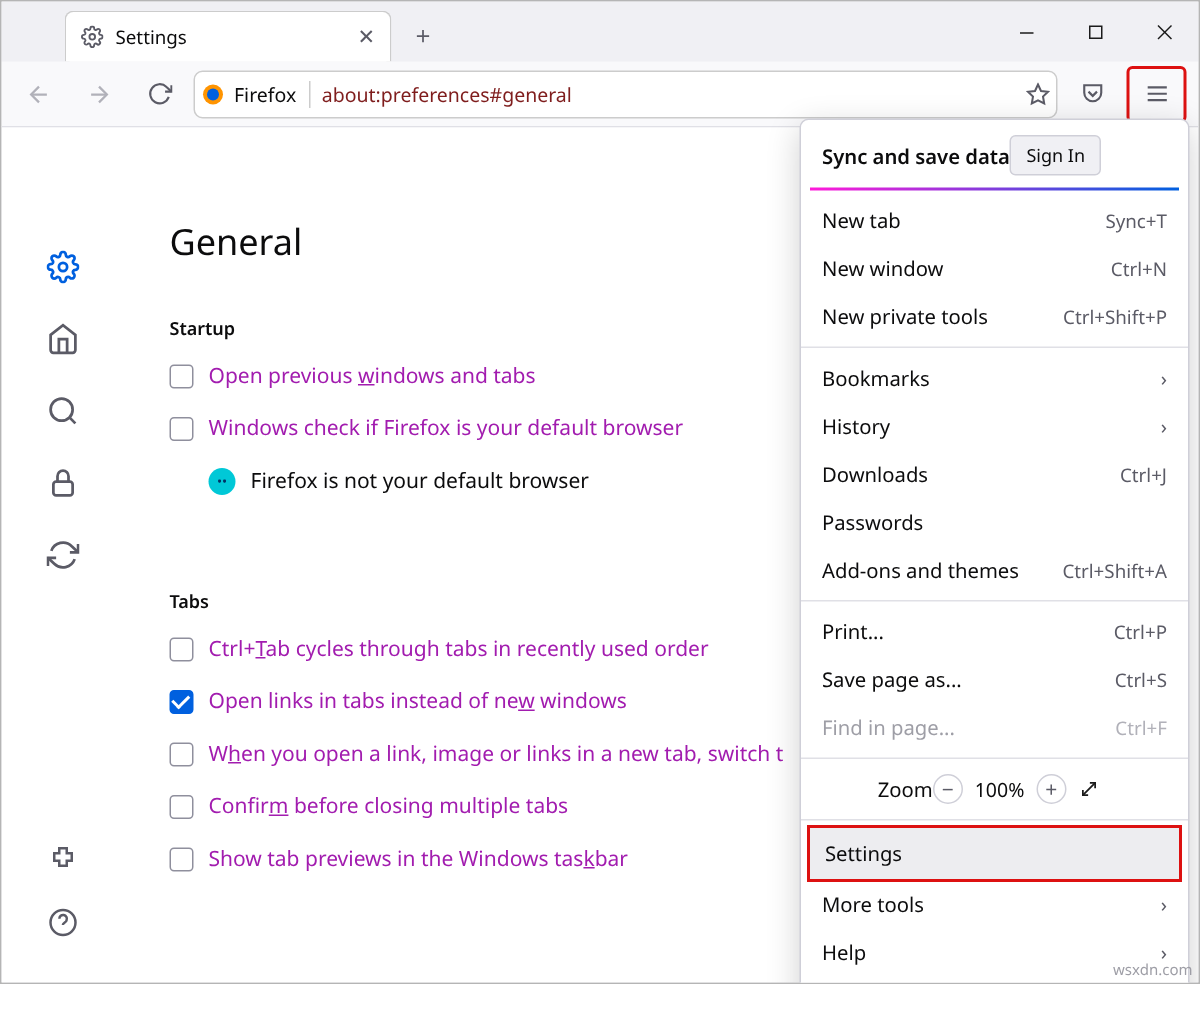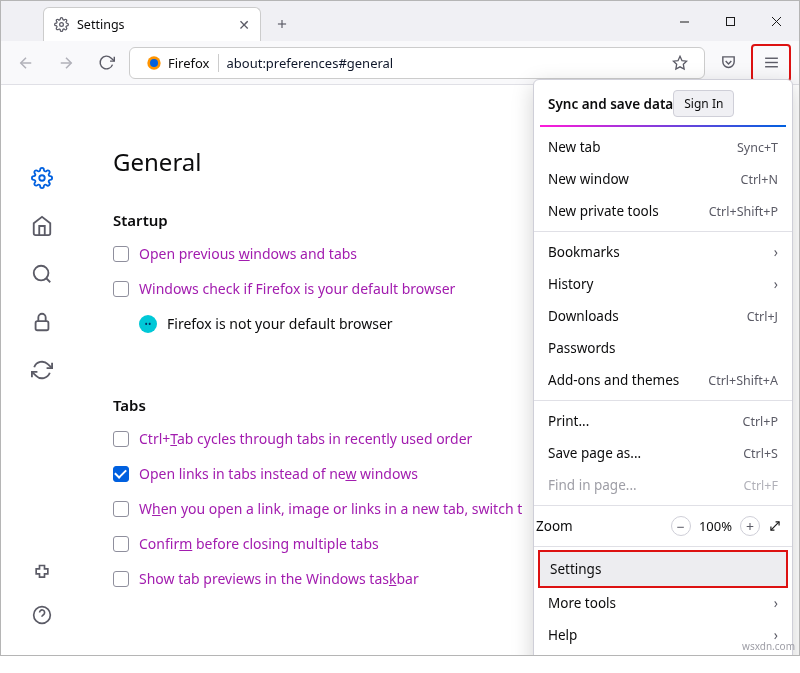--- a/index.html
+++ b/index.html
@@ -13,57 +13,57 @@
   .tab .gear { margin-right:8px; }
   .tab .close { margin-left:auto; font-size:14px; color:#5b5b66; cursor:pointer; }
   .newtab-btn { width:30px; height:30px; margin-left:6px; margin-bottom:2px; display:flex; align-items:center; justify-content:center; border-radius:4px; color:#5b5b66; cursor:pointer; }
   .winbtns { position:absolute; right:0; top:0; height:40px; display:flex; }
   .winbtn { width:46px; display:flex; align-items:center; justify-content:center; color:#1b1b1b; font-size:11px; cursor:pointer; }
 
   
   .toolbar { height:44px; background:#f9f9fb; border-bottom:1px solid #e0e0e6; display:flex; align-items:center; padding:0 8px; gap:6px; }
   .tbtn { width:34px; height:32px; display:flex; align-items:center; justify-content:center; border-radius:4px; color:#5b5b66; cursor:pointer; }
   .tbtn.disabled { color:#b1b1b9; }
-  .urlbar { flex:1; height:32px; background:#fff; border:1px solid #ccc; border-radius:6px; display:flex; align-items:center; padding:0 16px; gap:8px; font-size:13px; }
+  .urlbar { flex:1; height:32px; background:#fff; border:1px solid #ccc; border-radius:6px; display:flex; align-items:center; padding:0 4px; gap:8px; font-size:13px; }
   .urlbar .brand { display:flex; align-items:center; gap:6px; color:#0c0c0d; font-weight:400; }
-  .urlbar .url { color:#0f172a; border-left:1px solid #ccc; padding-left:8px; }
+  .urlbar .url { color:#7f1d1d; border-left:1px solid #ccc; padding-left:8px; }
   .urlbar .star { margin-left:auto; color:#5b5b66; }
   .hamburger-box { border:2px solid #d11; border-radius:4px; padding:1px; }
 
   
   .content { position:absolute; top:84px; left:0; right:0; bottom:0; background:#fff; display:flex; }
   .sidebar { width:82px; padding-top:82px; display:flex; flex-direction:column; align-items:center; gap:26px; }
   .sidebar .sicon { color:#5b5b66; cursor:pointer; }
   .sidebar .sicon.active { color:#0060df; }
   .sidebar .bottom { margin-top:auto; margin-bottom:30px; display:flex; flex-direction:column; gap:22px; align-items:center; }
 
   .pane { flex:1; padding:60px 30px 30px 30px; font-size:14px; color:#0c0c0d; }
   .pane h1 { font-size:24px; font-weight:400; margin:0 0 32px 0; }
-  .pane h2 { font-size:15px; font-weight:600; margin:0 0 14px 0; }
+  .pane h2 { font-size:12px; font-weight:600; margin:0 0 14px 0; }
   .field { display:flex; align-items:center; gap:10px; margin:0 0 16px 0; font-size:14px; color:#a21caf; }
   .chk { width:16px; height:16px; border:1px solid #8f8f9d; border-radius:3px; background:#fff; cursor:pointer; flex-shrink:0; }
   .chk.checked { background:#0060df; border-color:#0060df; position:relative; }
   .chk.checked::after { content:""; position:absolute; left:3px; top:0px; width:5px; height:9px; border:solid #fff; border-width:0 2px 2px 0; transform:rotate(45deg); }
   .notice { display:flex; align-items:center; gap:10px; margin:0 0 28px 26px; color:#0c0c0d; }
   .notice .emoji { width:18px; height:18px; border-radius:50%; background:#00c8d7; display:flex; align-items:center; justify-content:center; font-size:9px; color:#036; }
   .section-gap { height:34px; }
 
   
   .menu { position:absolute; top:78px; right:6px; width:260px; background:#fff; border:1px solid #cfcfd8; box-shadow:0 6px 22px rgba(0,0,0,.18); border-radius:6px; font-size:13.5px; padding-bottom:4px; }
   .menu .mhead { display:flex; align-items:center; padding:10px 12px 8px 14px; font-weight:600; }
   .menu .signin { font-size:12px; font-weight:400; border:1px solid #cfcfd8; background:#f0f0f4; border-radius:4px; padding:4px 10px; cursor:pointer; }
   .menu .grad { height:2px; background:linear-gradient(90deg,#ff1ad9,#0060df); margin:0 6px 4px 6px; }
   .menu .mrow { display:flex; align-items:center; justify-content:space-between; padding:7px 14px; cursor:pointer; color:#0c0c0d; }
   .menu .mrow.disabled { color:#9e9ea6; }
   .menu .mrow .shortcut { color:#5b5b66; font-size:12.5px; }
   .menu .mrow.disabled .shortcut { color:#b1b1b9; }
   .menu hr { border:none; border-top:1px solid #e0e0e6; margin:4px 0; }
   .menu .mrow.highlight { border:2px solid #d11; margin:-1px 4px; padding:8px 10px; background:#ededf0; }
   .menu .chevr { color:#5b5b66; }
-  .zoom-row { display:flex; align-items:center; justify-content:space-between; padding:6px 10px 6px 2px; }
+  .zoom-row { display:flex; align-items:center; justify-content:center; padding:6px 10px 6px 2px; }
   .zoom-ctrl { display:flex; align-items:center; gap:8px; font-size:13px; }
   .zoom-ctrl .circ { width:20px; height:20px; border:1px solid #cfcfd8; border-radius:50%; display:flex; align-items:center; justify-content:center; font-size:14px; cursor:pointer; color:#5b5b66; }
   .zoom-ctrl .full { cursor:pointer; }
 
   .watermark { position:absolute; right:4px; bottom:2px; font-size:10px; color:#9e9ea6; }
 
   
   svg { display:block; }
   .ul { text-decoration:underline; text-decoration-thickness:1px; text-underline-offset:1px; }
 </style>

